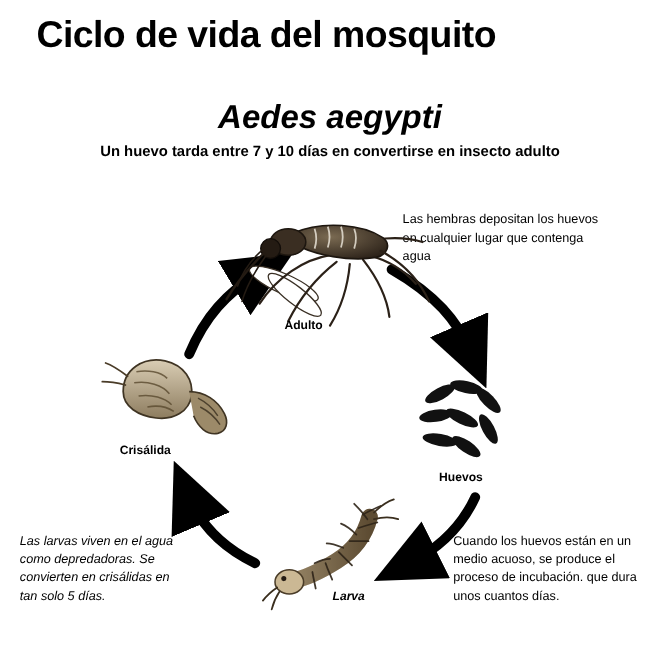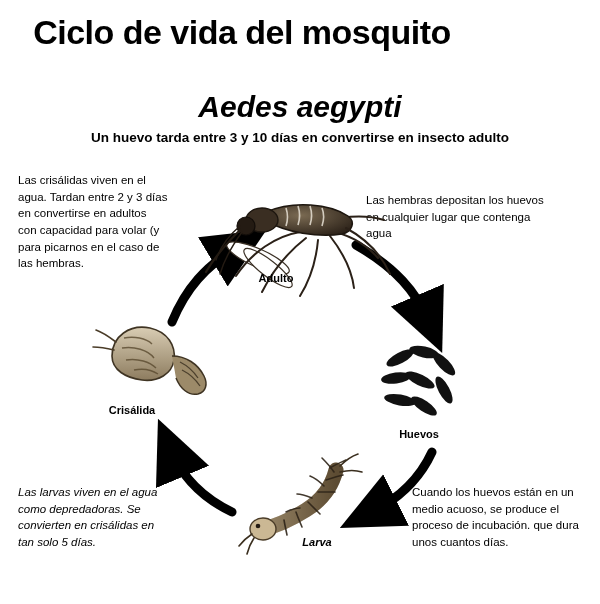--- a/index.html
+++ b/index.html
@@ -65,44 +65,43 @@
   .note-bl { top: 484px; left: 18px; width: 145px; font-style: italic; }
   .note-br { top: 484px; left: 412px; width: 176px; }
 
   
   .caption {
     position: absolute;
     font-size: 11px;
     font-weight: bold;
     text-align: center;
   }
-  .cap-adulto   { top: 272px; left: 236px; width: 80px; }
+  .cap-adulto   { top: 290px; left: 236px; width: 80px; }
   .cap-huevos   { top: 428px; left: 378px; width: 82px; }
   .cap-larva    { top: 536px; left: 282px; width: 70px; font-style: italic; }
   .cap-crisalida{ top: 404px; left: 82px; width: 100px; }
 
   
   .cycle-svg {
     position: absolute;
     top: 0;
     left: 0;
     width: 600px;
     height: 604px;
   }
 </style>
 </head>
 <body>
 
 <div id="poster">
 
   <div class="title-main">Ciclo de vida del mosquito</div>
   <div class="title-species">Aedes aegypti</div>
-  <div class="subtitle">Un huevo tarda entre 3 y 10 días en convertirse en insecto adulto</div>
-
-  <div class="note note-tl">Las crisálidas viven en el agua. Tardan entre 2 y 3 días en convertirse en adultos con capacidad para volar (y para picarnos en el caso de las hembras.</div>
+  <div class="subtitle">Un huevo tarda entre 7 y 10 días en convertirse en insecto adulto</div>
+
   <div class="note note-tr">Las hembras depositan los huevos en cualquier lugar que contenga agua</div>
   <div class="note note-bl">Las larvas viven en el agua como depredadoras. Se convierten en crisálidas en tan solo 5 días.</div>
   <div class="note note-br">Cuando los huevos están en un medio acuoso, se produce el proceso de incubación. que dura unos cuantos días.</div>
 
   <svg class="cycle-svg" viewBox="0 0 600 604">
     <defs>
       <marker id="ah" markerWidth="7" markerHeight="7" refX="3" refY="3.2" orient="auto">
         <path d="M0,0 L7,3.2 L0,6.4 Z" fill="#000000"></path>
       </marker>
       <radialGradient id="bodyg" cx="40%" cy="35%" r="75%">

